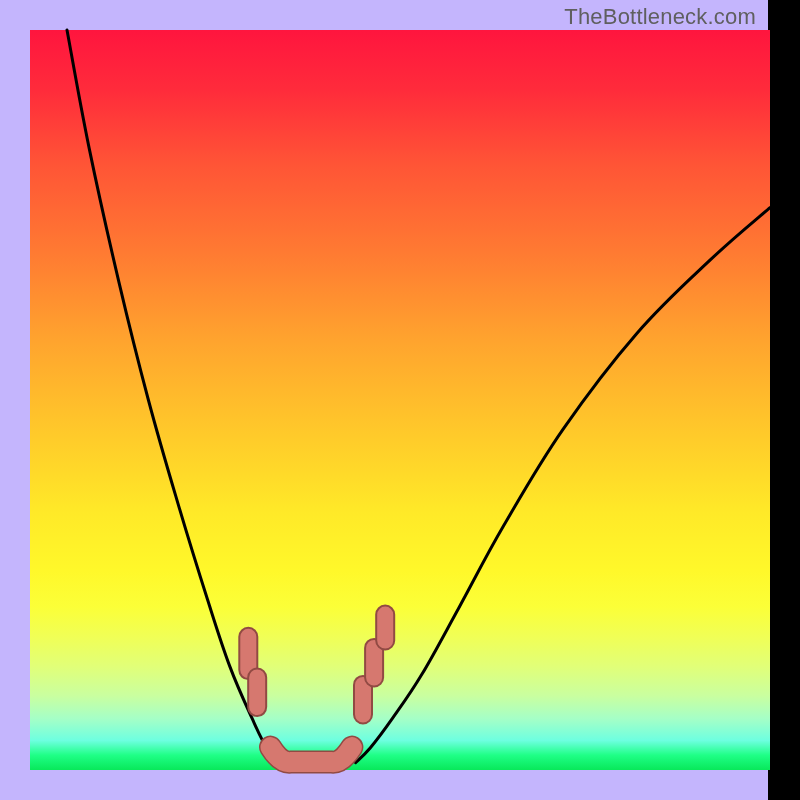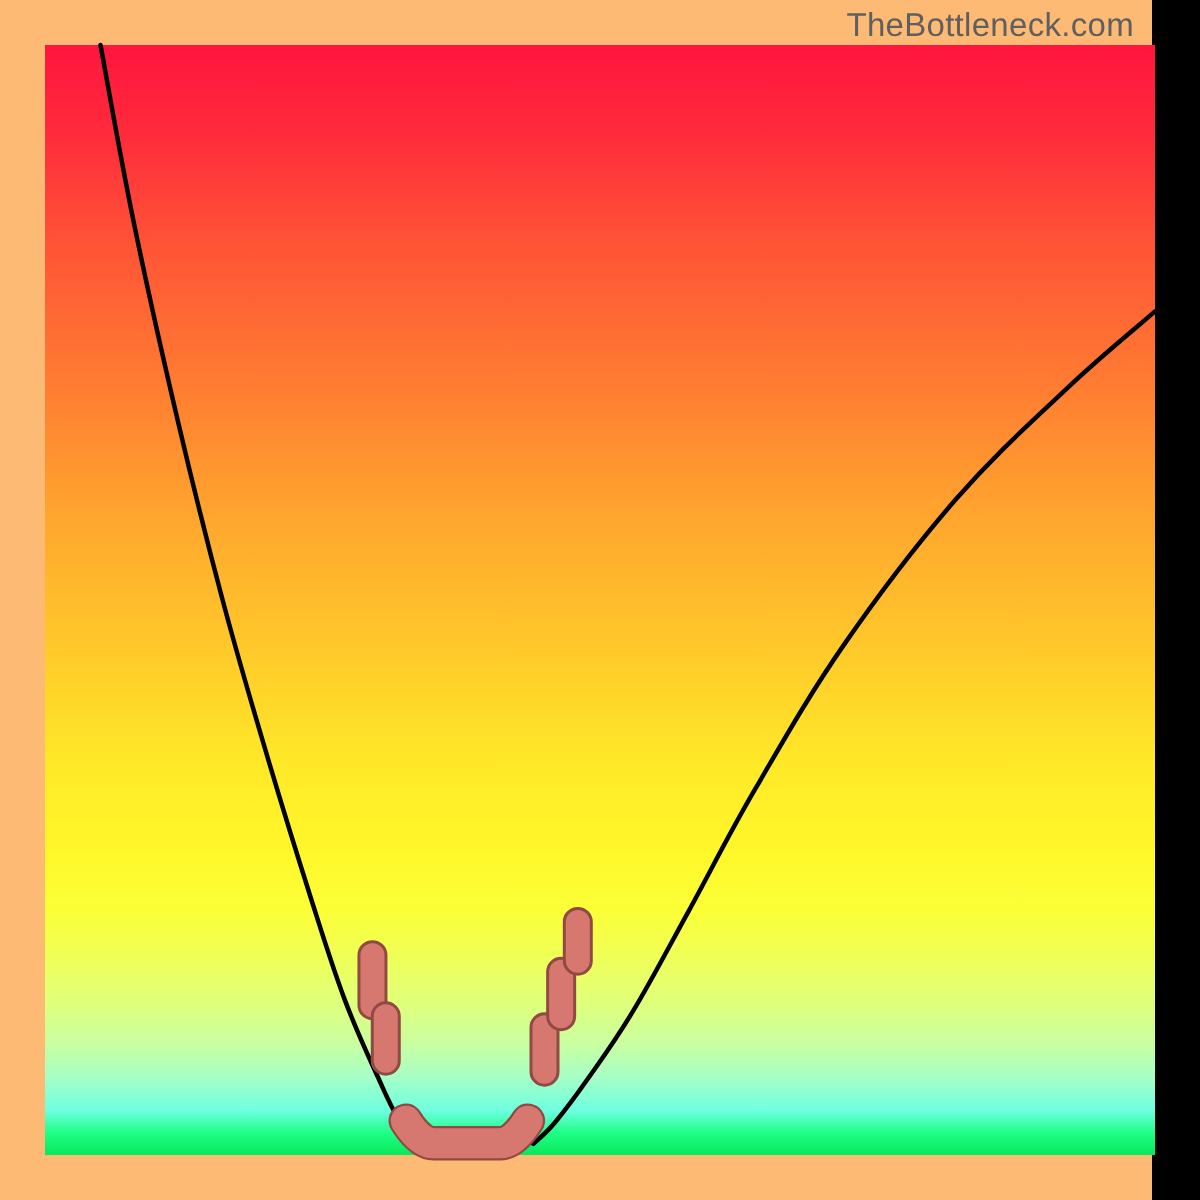--- a/index.html
+++ b/index.html
@@ -10,21 +10,21 @@
     background: #000;
     overflow: hidden;
     font-family: Arial, Helvetica, sans-serif;
   }
   .frame {
     position: absolute;
     left: 0;
     top: 0;
     width: 768px;
     height: 800px;
-    background: #fdba74;
+    background: #c4b5fd;
   }
   .plot {
     position: absolute;
     left: 30px;
     top: 30px;
     width: 740px;
     height: 740px;
     background: linear-gradient(
       to bottom,
       #ff153e 0%,

